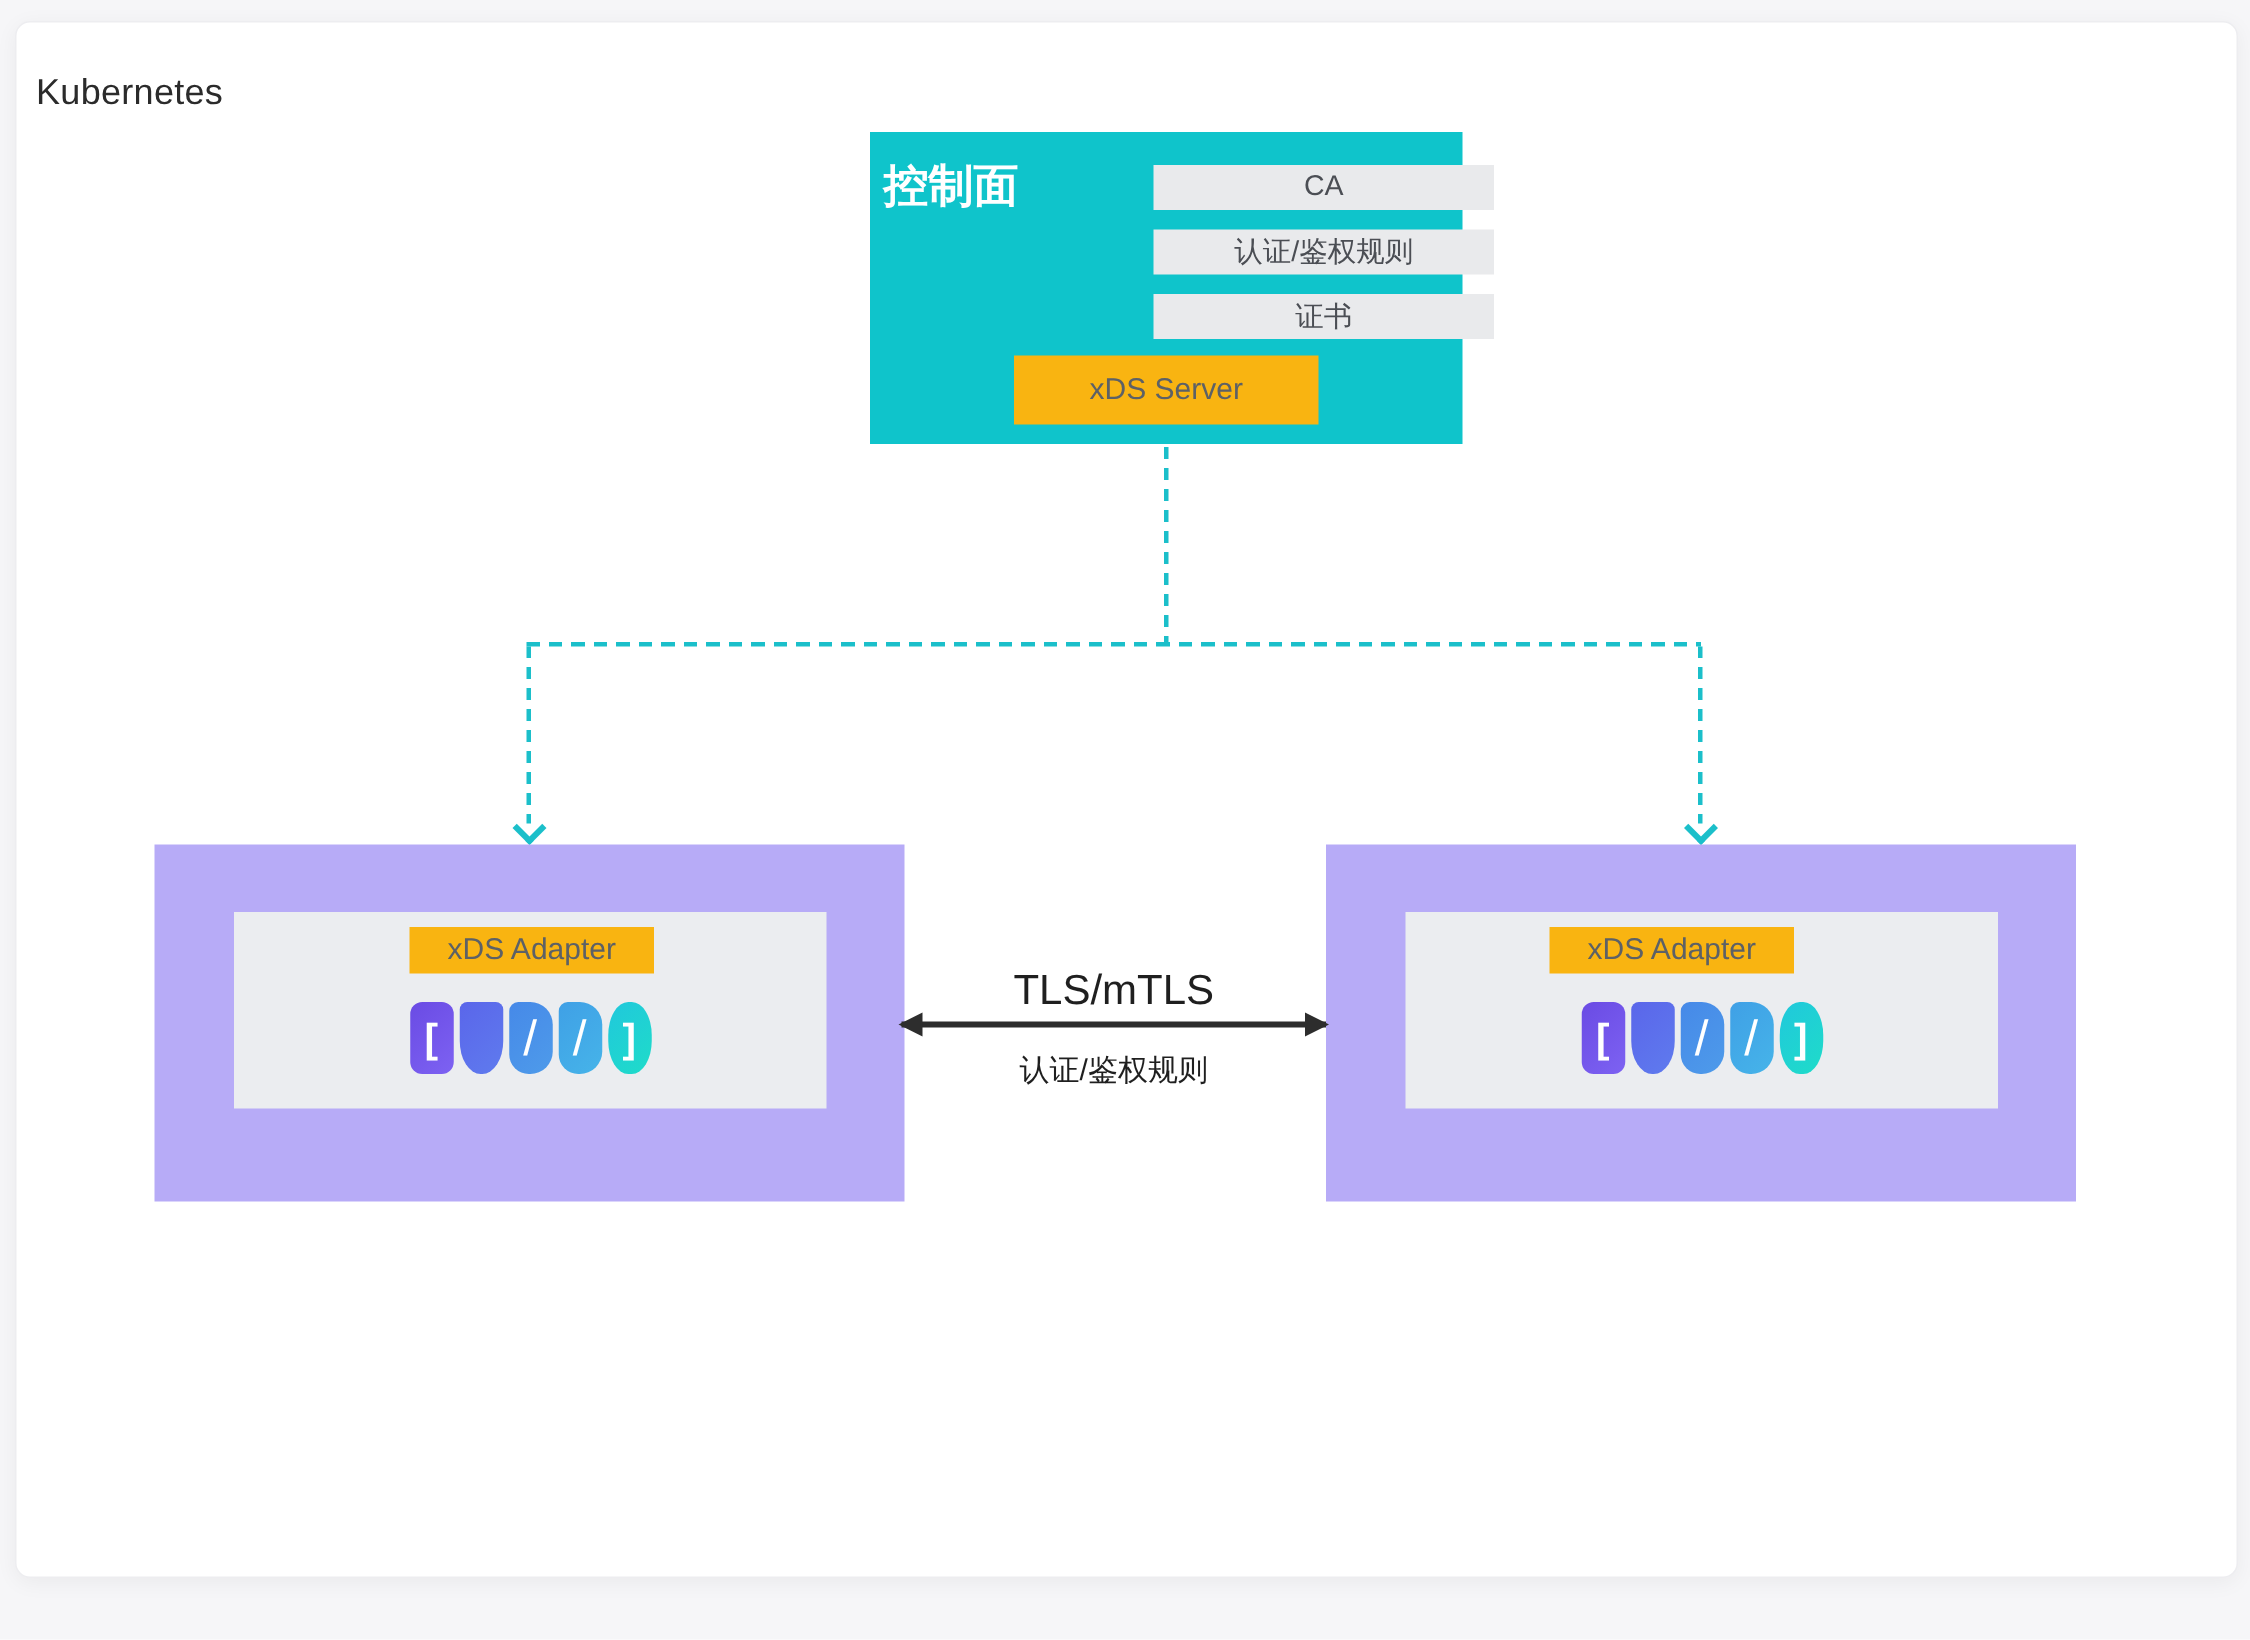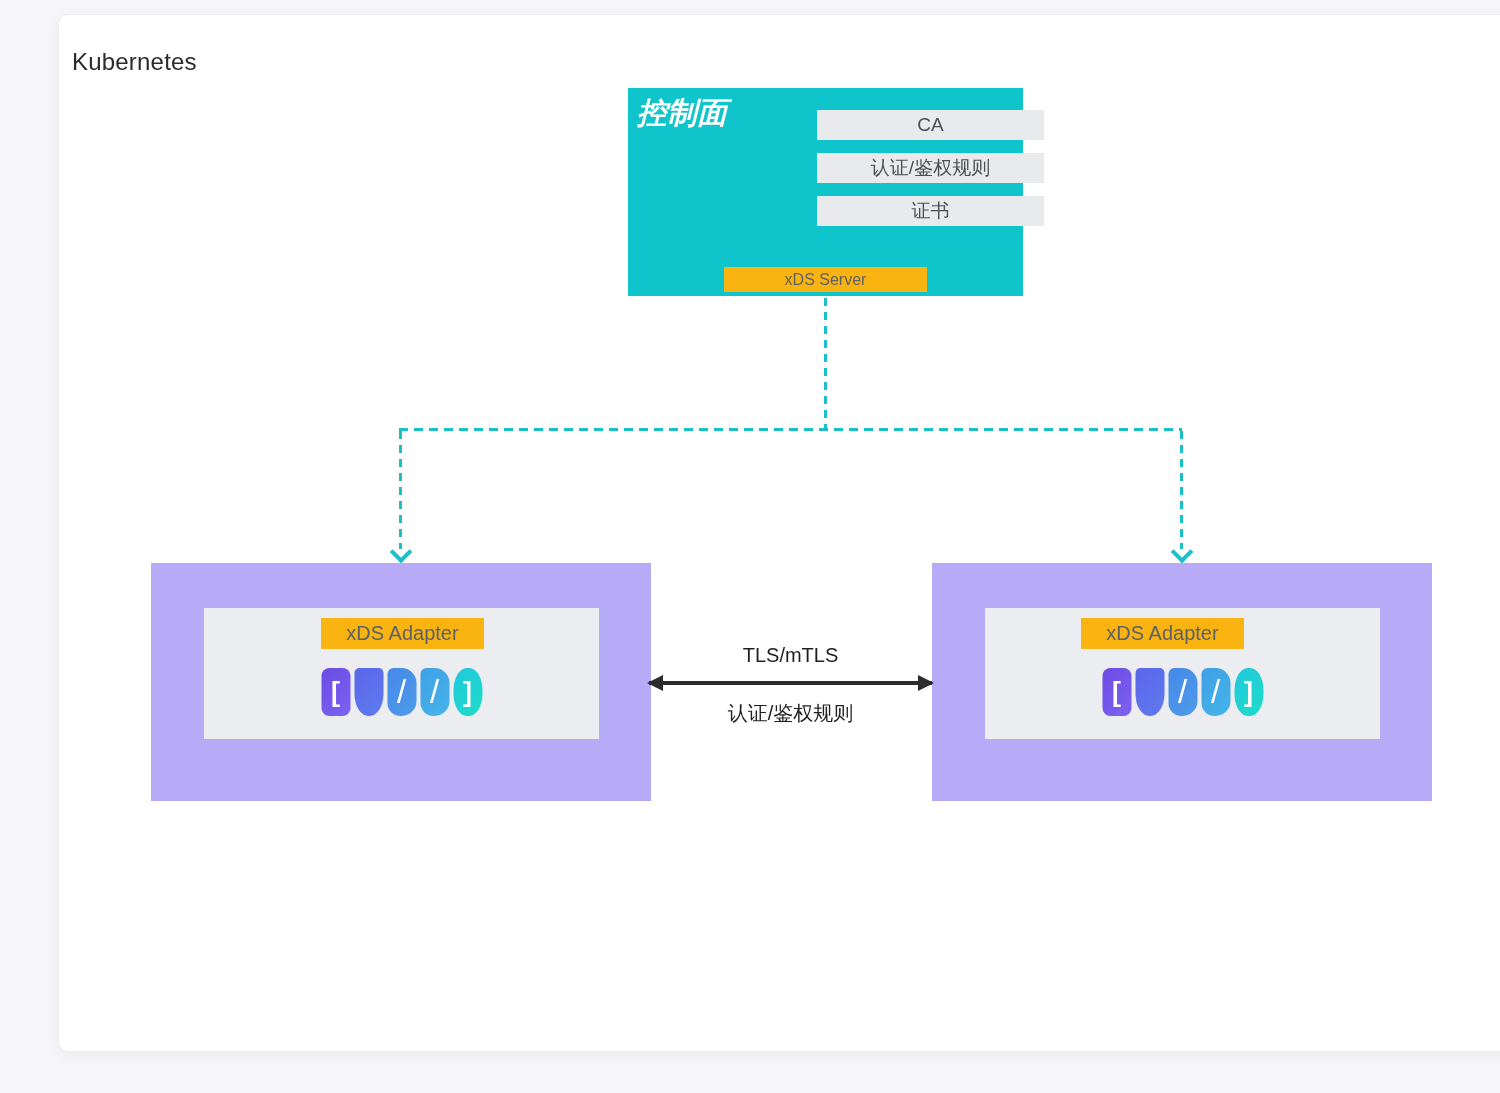--- a/index.html
+++ b/index.html
@@ -2,49 +2,49 @@
 <html><head>
 <meta charset="utf-8">
 <style>
   html,body{margin:0;padding:0;}
   body{
     width:1500px;height:1093px;
     background:#f6f6f8;
     font-family:"Liberation Sans","DejaVu Sans",sans-serif;
     position:relative;overflow:hidden;
   }
-  .stage{position:absolute;inset:0;margin-left:48px;}
+  .stage{position:absolute;inset:0;}
   
   .card{
     position:absolute;left:10px;top:14px;width:1480px;height:1036px;
     background:#ffffff;border:1px solid #ededf0;border-radius:10px;
     box-shadow:0 3px 14px rgba(0,0,0,0.05);
   }
   .k8s-label{
     position:absolute;left:24px;top:48px;
     font-size:24px;font-weight:500;color:#2b2b2b;letter-spacing:.2px;
   }
   
   .control-plane{
     position:absolute;left:580px;top:88px;width:395px;height:208px;
     background:#0fc4cb;
   }
   .cp-title{
-    position:absolute;left:9px;top:5px;
-    font-size:30px;font-weight:700;color:#ffffff;font-style:italic;
+    position:absolute;left:9px;top:16px;
+    font-size:30px;font-weight:700;color:#ffffff;
   }
   .cp-row{
     position:absolute;left:189px;width:227px;height:30px;
     background:#e9eaec;color:#4b4e54;font-size:19px;
     display:flex;align-items:center;justify-content:center;
   }
   .cp-row.r0{top:22px;} .cp-row.r1{top:65px;} .cp-row.r2{top:108px;}
   .cp-server{
-    position:absolute;left:96px;top:179px;width:203px;height:25px;
-    background:#f9b411;color:#5d6166;font-size:16px;
+    position:absolute;left:96px;top:149px;width:203px;height:46px;
+    background:#f9b411;color:#5d6166;font-size:20px;
     display:flex;align-items:center;justify-content:center;
   }
   
   .dash-v{position:absolute;width:3px;
     background:repeating-linear-gradient(180deg,#1bbfca 0 8px,transparent 8px 14px);}
   .dash-h{position:absolute;height:3px;
     background:repeating-linear-gradient(90deg,#1bbfca 0 9px,transparent 9px 15px);}
   .dash-center{left:776px;top:298px;height:130px;}
   .dash-trunk{left:351px;top:428px;width:783px;}
   .dash-left{left:351px;top:431px;height:118px;}
@@ -85,21 +85,21 @@
   }
   .glyph.g1{background:linear-gradient(135deg,#6a4be4,#7d62f2);border-radius:8px;font-size:27px;}
   .glyph.g2{background:linear-gradient(135deg,#5a66ea,#5f7bee);border-radius:5px 5px 14px 14px / 5px 5px 22px 22px;}
   .glyph.g3{background:linear-gradient(135deg,#4689e8,#4e9bea);border-radius:6px 15px 15px 13px;font-size:33px;font-weight:400;}
   .glyph.g4{background:linear-gradient(135deg,#3fa0e6,#44b0e8);background:linear-gradient(135deg,#3fa0e6,#46b4e9);border-radius:6px 15px 15px 13px;font-size:33px;font-weight:400;}
   .glyph.g5{background:linear-gradient(135deg,#20c8dc,#1fdcc9);border-radius:46%;font-size:27px;}
   
   .mid-label{
     position:absolute;left:601px;width:283px;text-align:center;color:#1f1f1f;
   }
-  .mid-top{top:644px;font-size:20px;font-weight:500;}
+  .mid-top{top:644px;font-size:28px;font-weight:500;}
   .mid-bottom{top:700px;font-size:20px;}
   .black-arrow{
     position:absolute;left:601px;top:681px;width:283px;height:4px;background:#2d2d2d;
   }
   .black-arrow::before,.black-arrow::after{
     content:"";position:absolute;top:-6px;width:0;height:0;
     border-top:8px solid transparent;border-bottom:8px solid transparent;
   }
   .black-arrow::before{left:-2px;border-right:16px solid #2d2d2d;}
   .black-arrow::after{right:-2px;border-left:16px solid #2d2d2d;}

